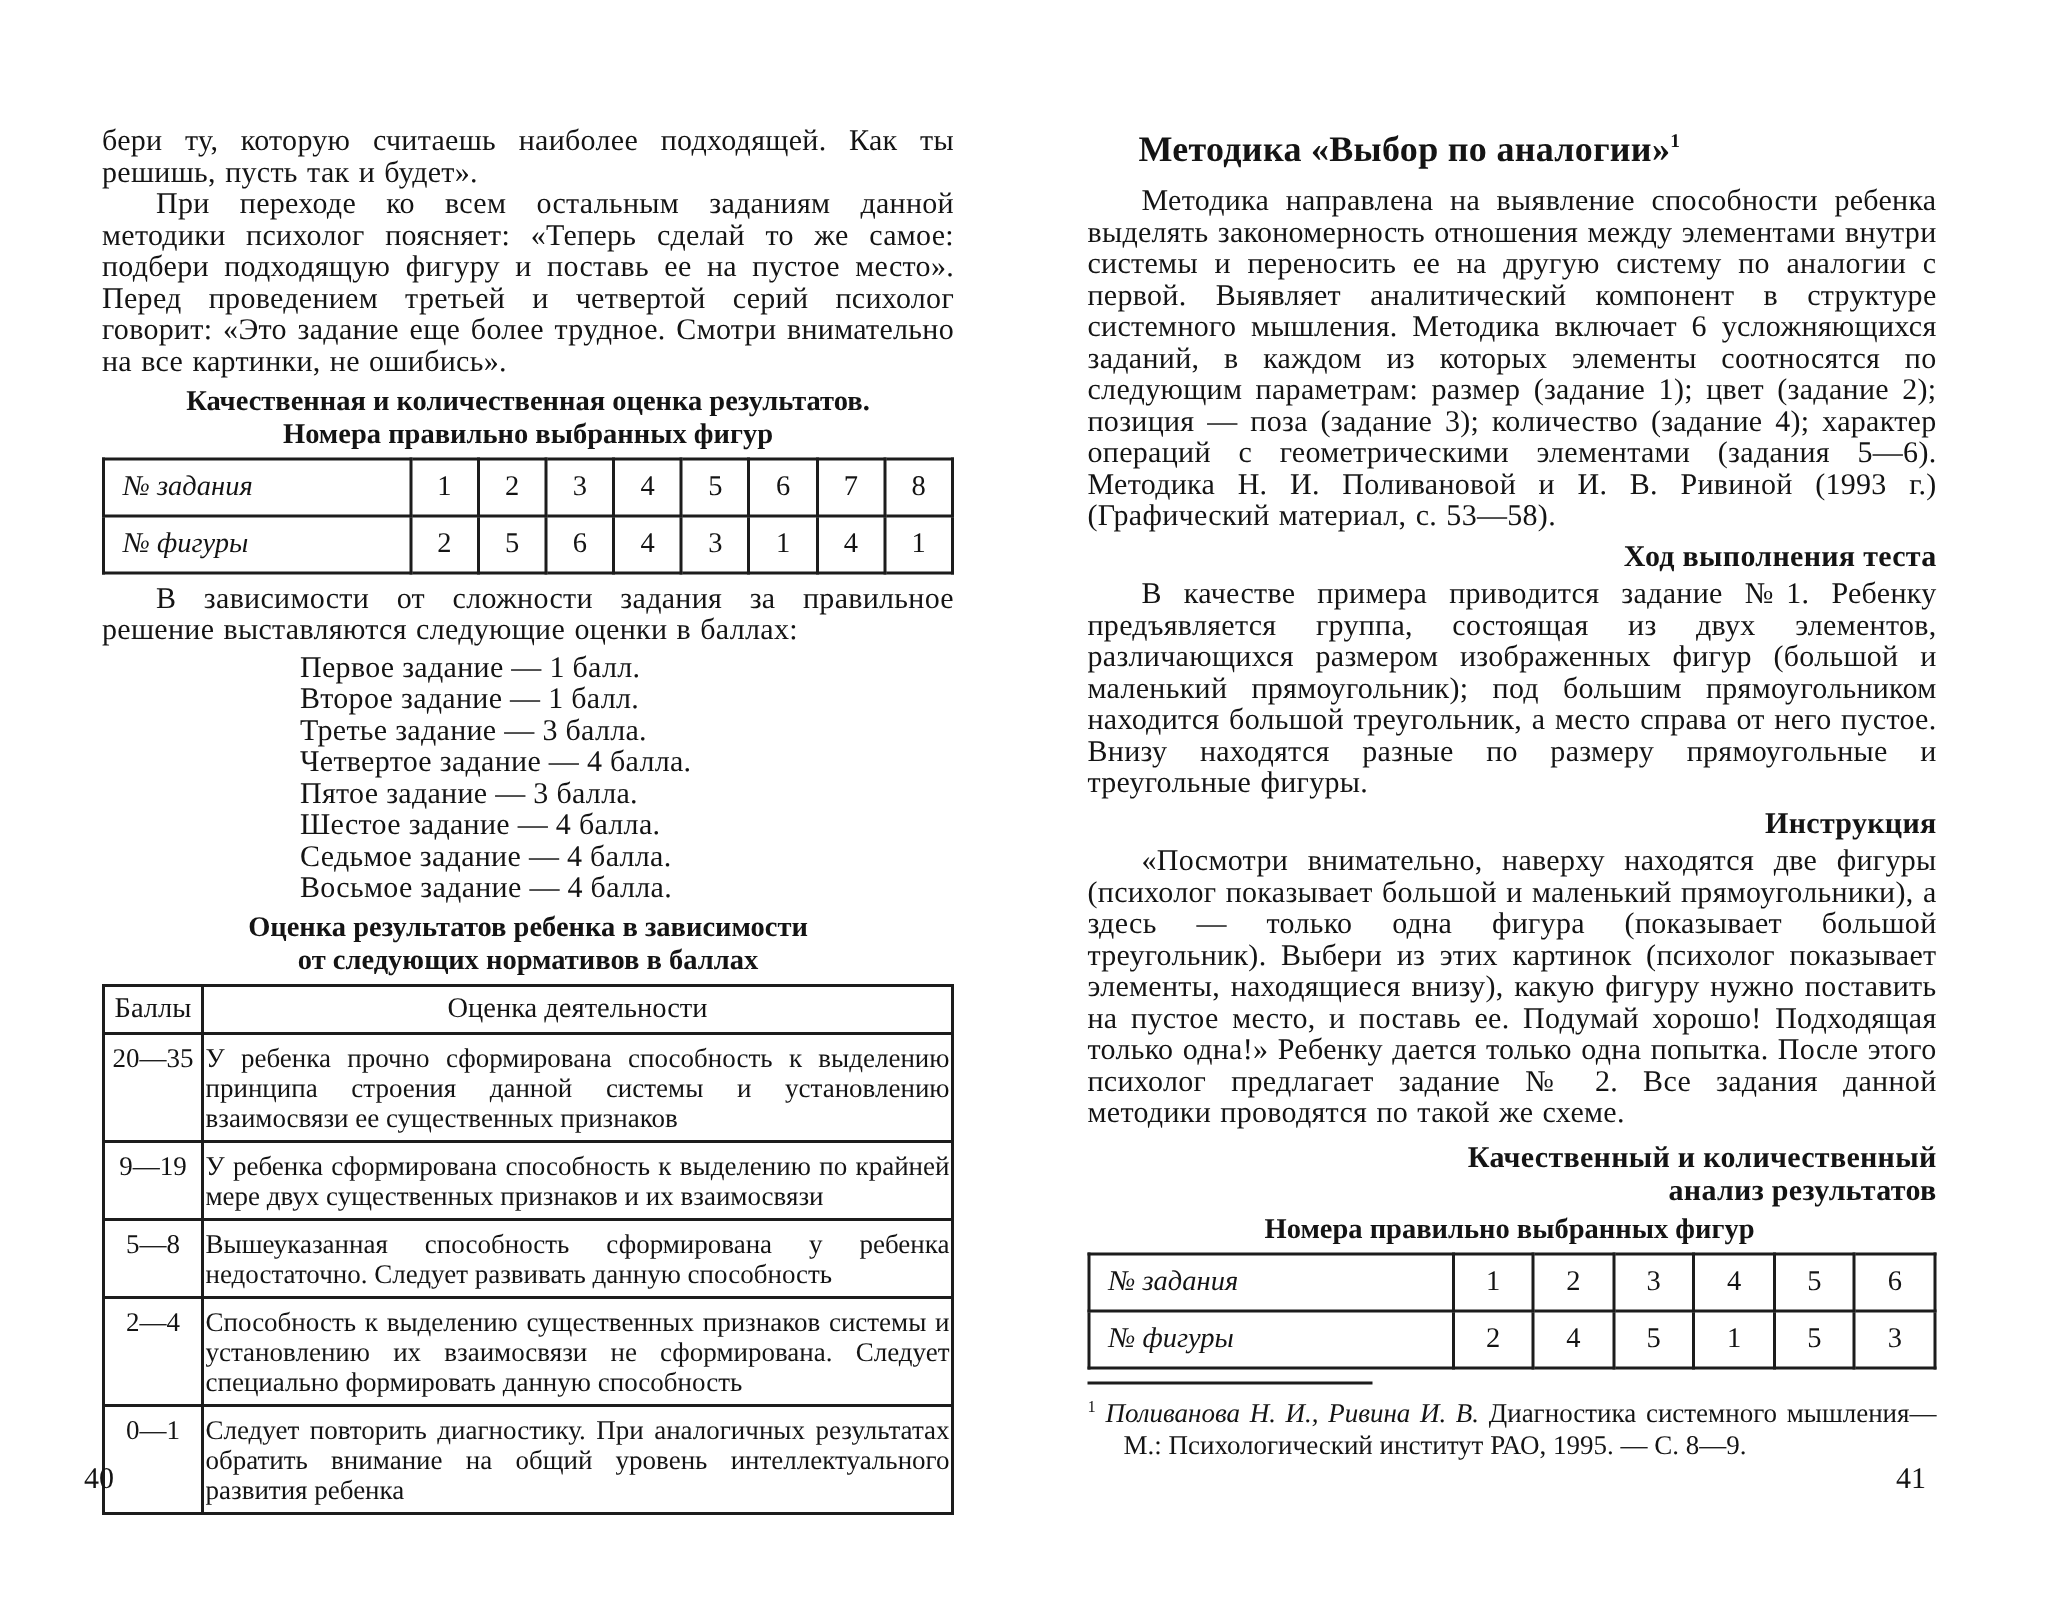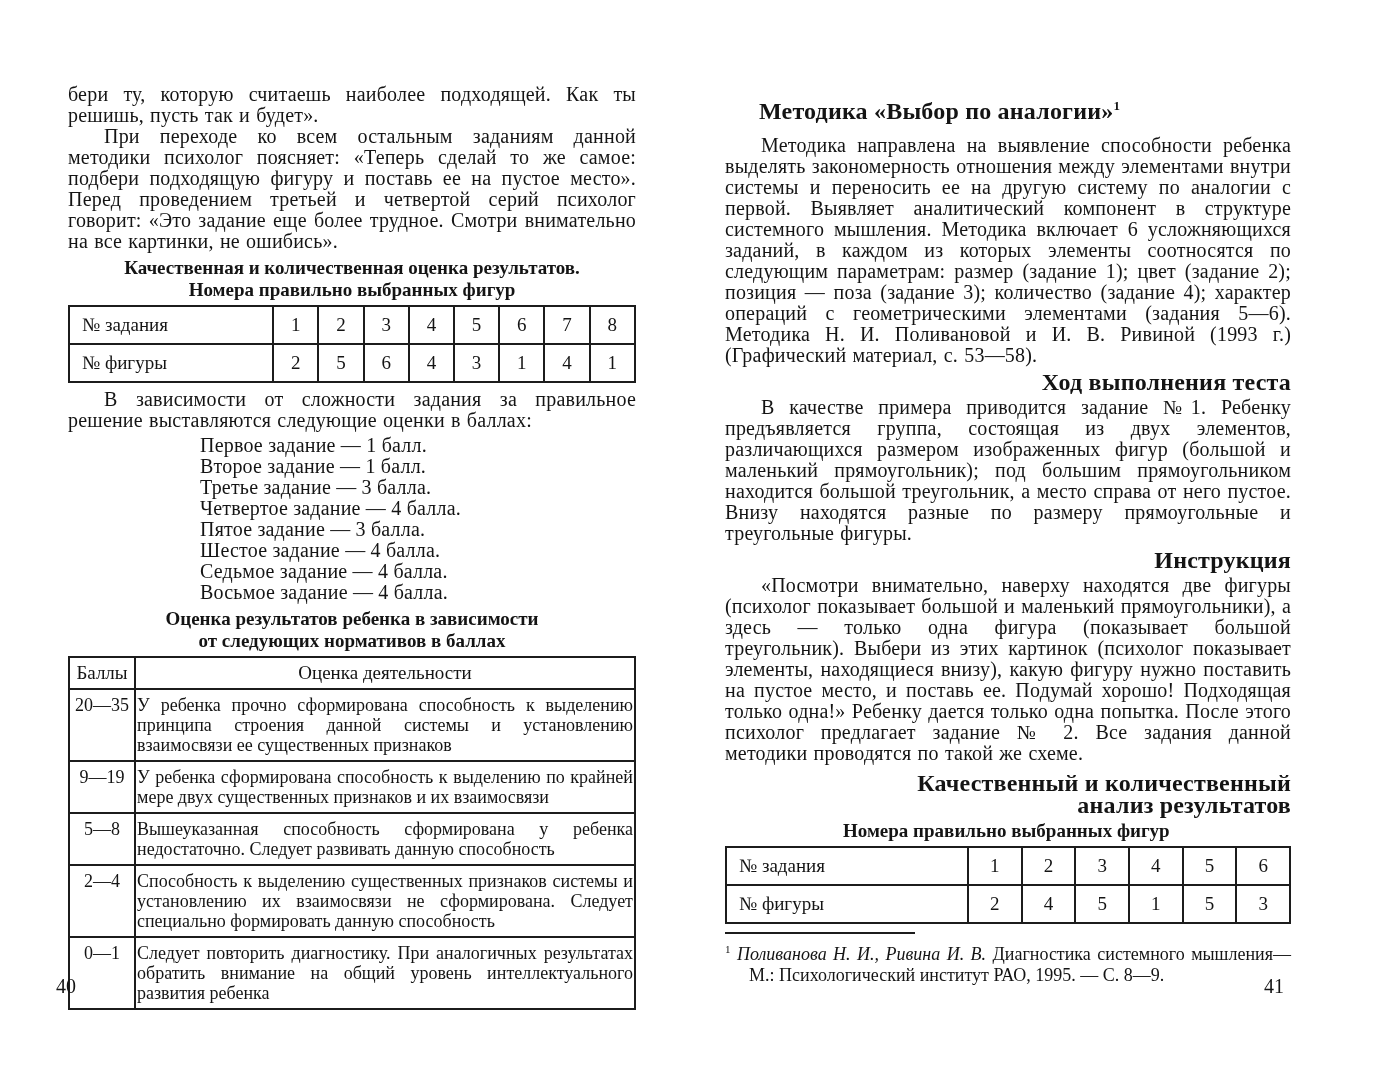--- a/index.html
+++ b/index.html
@@ -3,54 +3,54 @@
 <meta charset="utf-8">
 <style>
   html,body{margin:0;padding:0;}
   body{
     width:1376px;height:1080px;position:relative;background:#ffffff;
     font-family:"Liberation Serif","DejaVu Serif",serif;color:#141414;
     overflow:hidden;
   }
   .page{position:absolute;}
   .page-left{left:58px;top:84px;width:568px;margin-left:10px;}
-  .page-right{left:725px;top:92px;width:566px;}
+  .page-right{left:725px;top:80px;width:566px;}
   p.body{
     margin:0;font-size:20px;line-height:21px;text-align:justify;
     letter-spacing:0.2px;word-spacing:1px;
   }
   p.ind{text-indent:36px;}
   .caption{
     text-align:center;font-weight:bold;font-size:19px;line-height:22px;
     margin:5px 0 4px 0;
   }
   table.grid{
     border-collapse:collapse;width:100%;margin:2px 0 4px 0;
     font-size:19px;
   }
   table.grid td,table.grid th{
     border:2px solid #1c1c1c;padding:5px 6px;text-align:center;
     font-weight:normal;
   }
-  table.grid td.lbl{text-align:left;padding-left:12px;white-space:nowrap;}
+  table.grid td.lbl{text-align:left;padding-left:12px;white-space:nowrap;font-style:italic;}
   table.figures td{height:26px;}
   table.eval{font-size:18px;}
   table.eval th{font-size:19px;padding:4px 6px;}
   table.eval td.score{width:56px;white-space:nowrap;vertical-align:top;padding:5px 4px;}
   table.eval td.desc{text-align:justify;line-height:20px;padding:5px 1px;vertical-align:top;}
   .score-list{
     margin:4px 0 2px 132px;font-size:20px;line-height:21px;letter-spacing:0.2px;
   }
   h1.method-title{
     margin:0 0 10px 34px;font-size:24px;line-height:28px;font-weight:bold;
     letter-spacing:0.2px;
   }
   h1.method-title sup{font-size:13px;}
   .subhead{
-    text-align:right;font-weight:bold;font-size:24px;line-height:22px;
+    text-align:right;font-weight:bold;font-size:20px;line-height:22px;
     margin:5px 0 4px 0;letter-spacing:0.2px;
   }
   .subhead.two-line{margin-top:8px;}
   .fig-caption-right{
     font-weight:bold;font-size:19px;margin:4px 0 4px 118px;text-align:left;
   }
   .footnote{margin-top:8px;}
   .fn-rule{width:190px;border-top:2px solid #1c1c1c;margin-bottom:5px;}
   .fn-text{
     font-size:18px;line-height:21px;text-align:justify;

